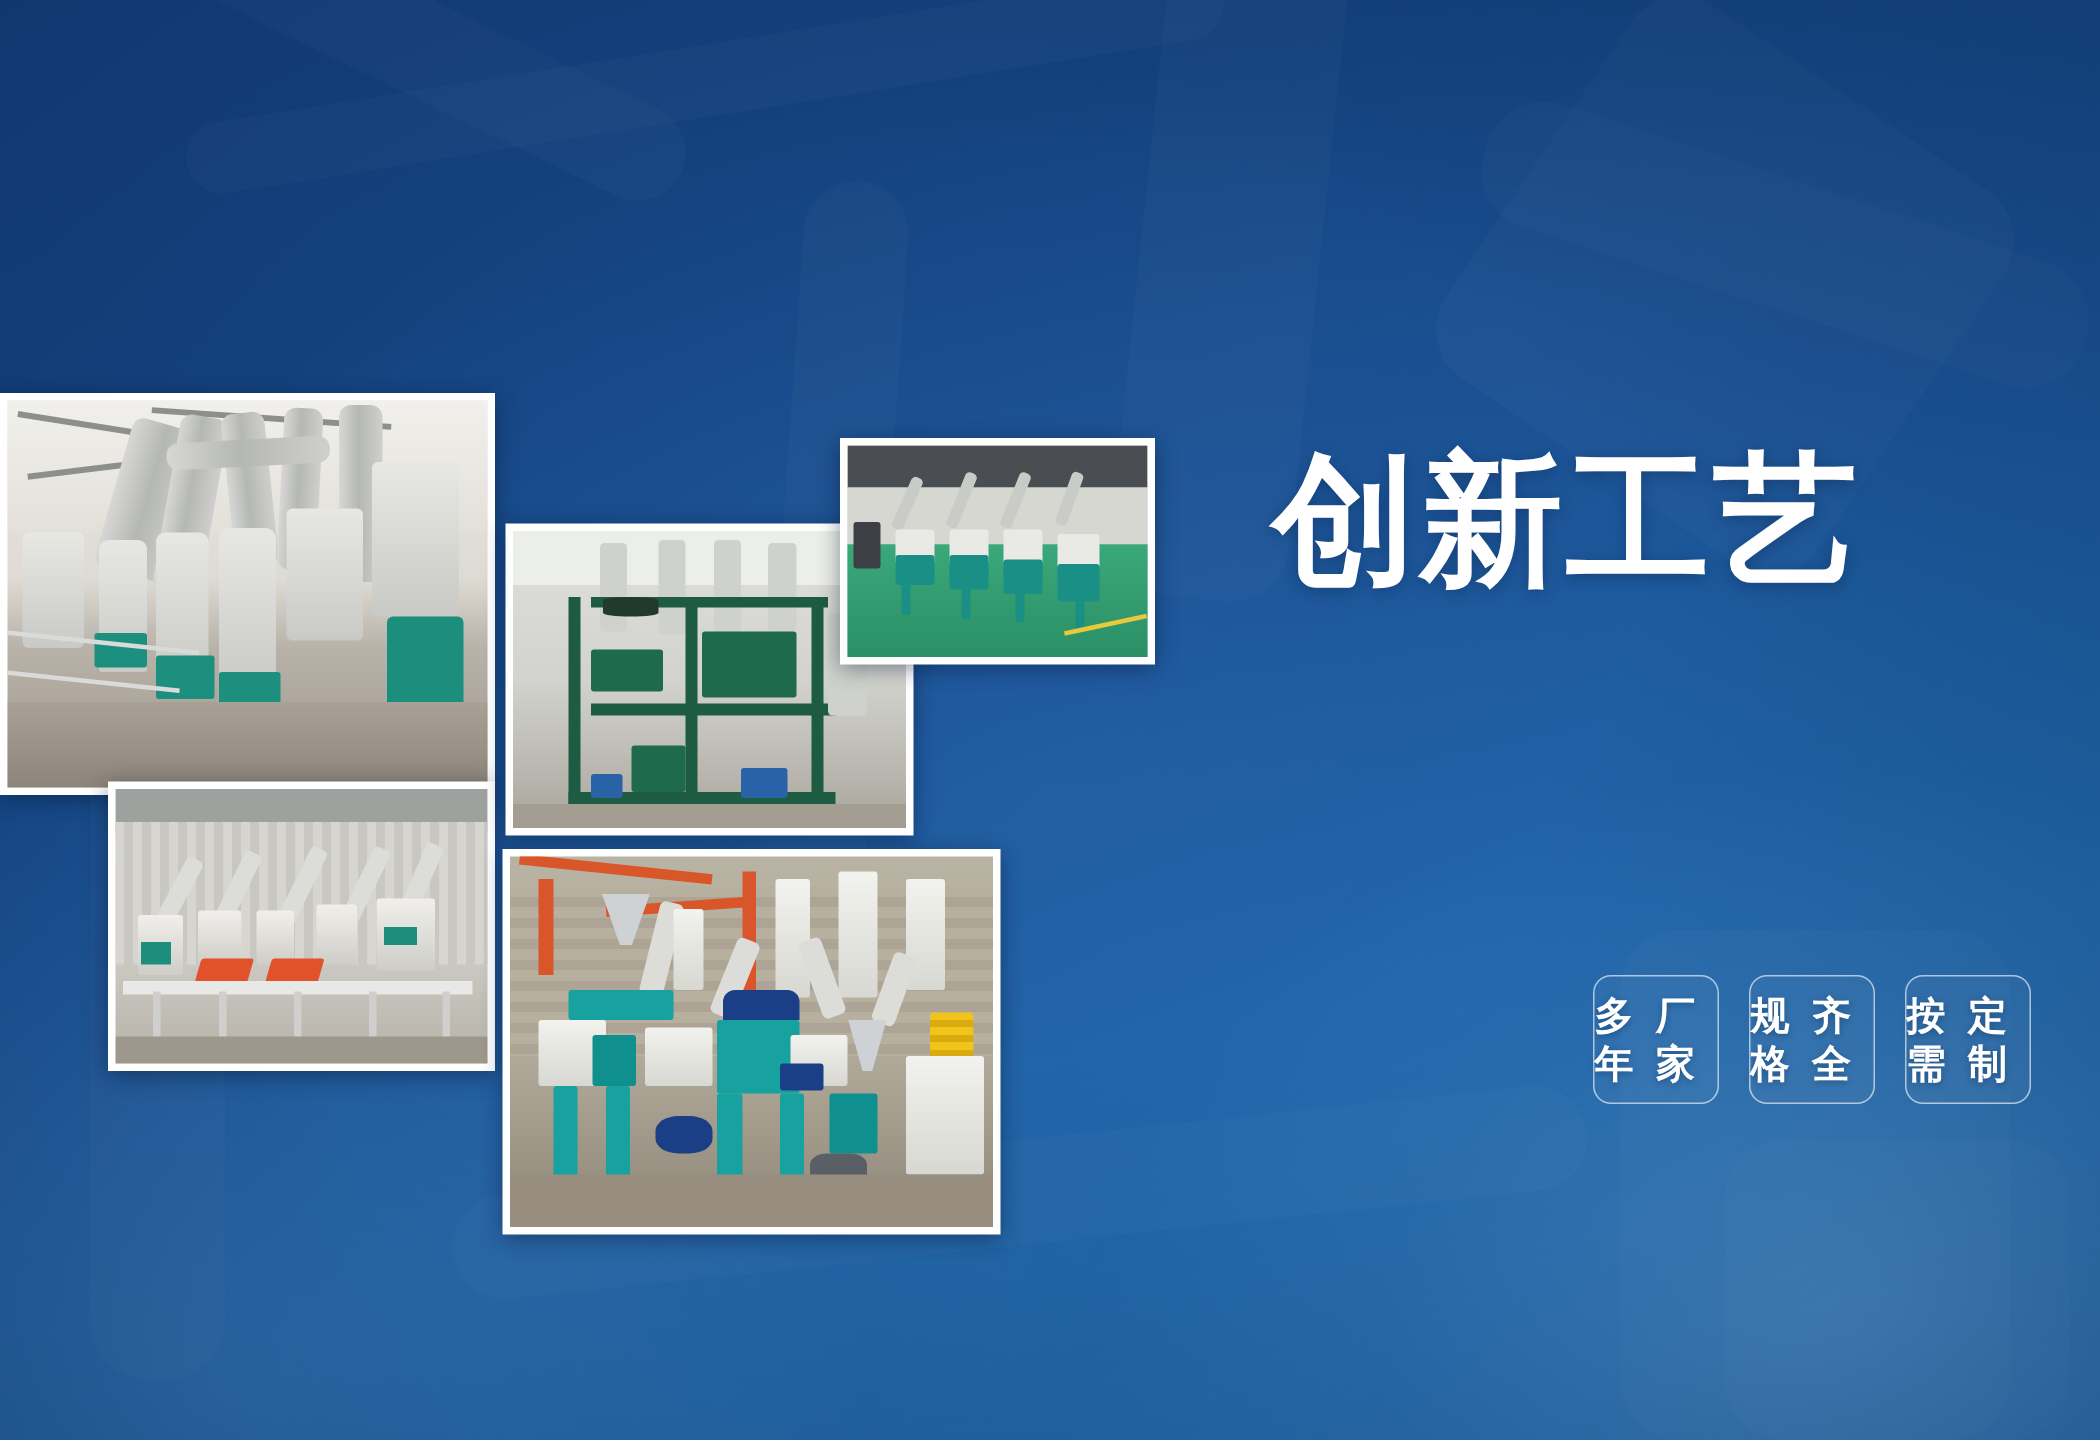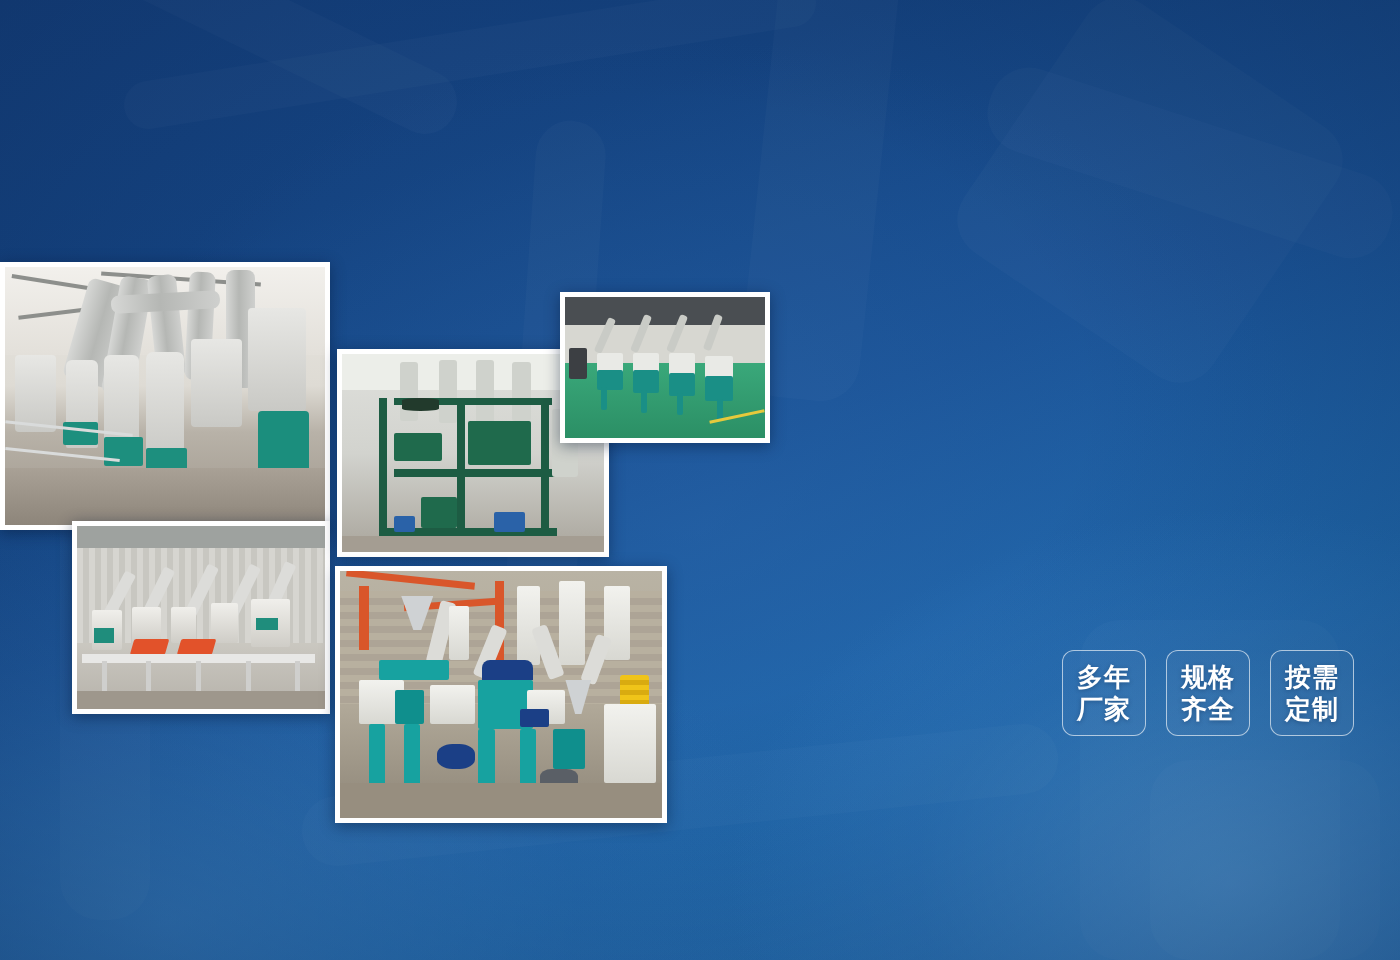--- a/index.html
+++ b/index.html
@@ -156,21 +156,21 @@
 
   .badges {
     position:absolute; top:650px; left:0; width:100%;
     display:flex; justify-content:flex-end; gap:20px;
     padding-right:4px;
   }
   .badge {
     width:84px; height:86px;
     border:1px solid rgba(255,255,255,0.62);
     border-radius:12px;
-    display:flex; flex-direction:column;
+    display:flex; flex-direction:row;
     align-items:center; justify-content:center;
     color:#ffffff;
     font-size:26px;
     font-weight:700;
     line-height:32px;
     letter-spacing:1px;
     background:rgba(255,255,255,0.04);
     text-shadow:0 1px 4px rgba(6,28,62,0.35);
   }
   .badge span { display:block; }
@@ -348,20 +348,21 @@
         <div style="position:absolute;left:62%;top:80%;width:12%;height:10%;background:#5a5f66;border-radius:30%;"></div>
         <div class="ground"></div>
       </div>
         </div>
     </div>
   </div>
 
   <div class="content">
 
     <div class="headline">
+      <div class="hl-line l1">创新工艺</div>
     </div>
 
 
     <div class="badges">
       <div class="badge">
         <span>多年</span>
         <span>厂家</span>
       </div>
       <div class="badge">
         <span>规格</span>

